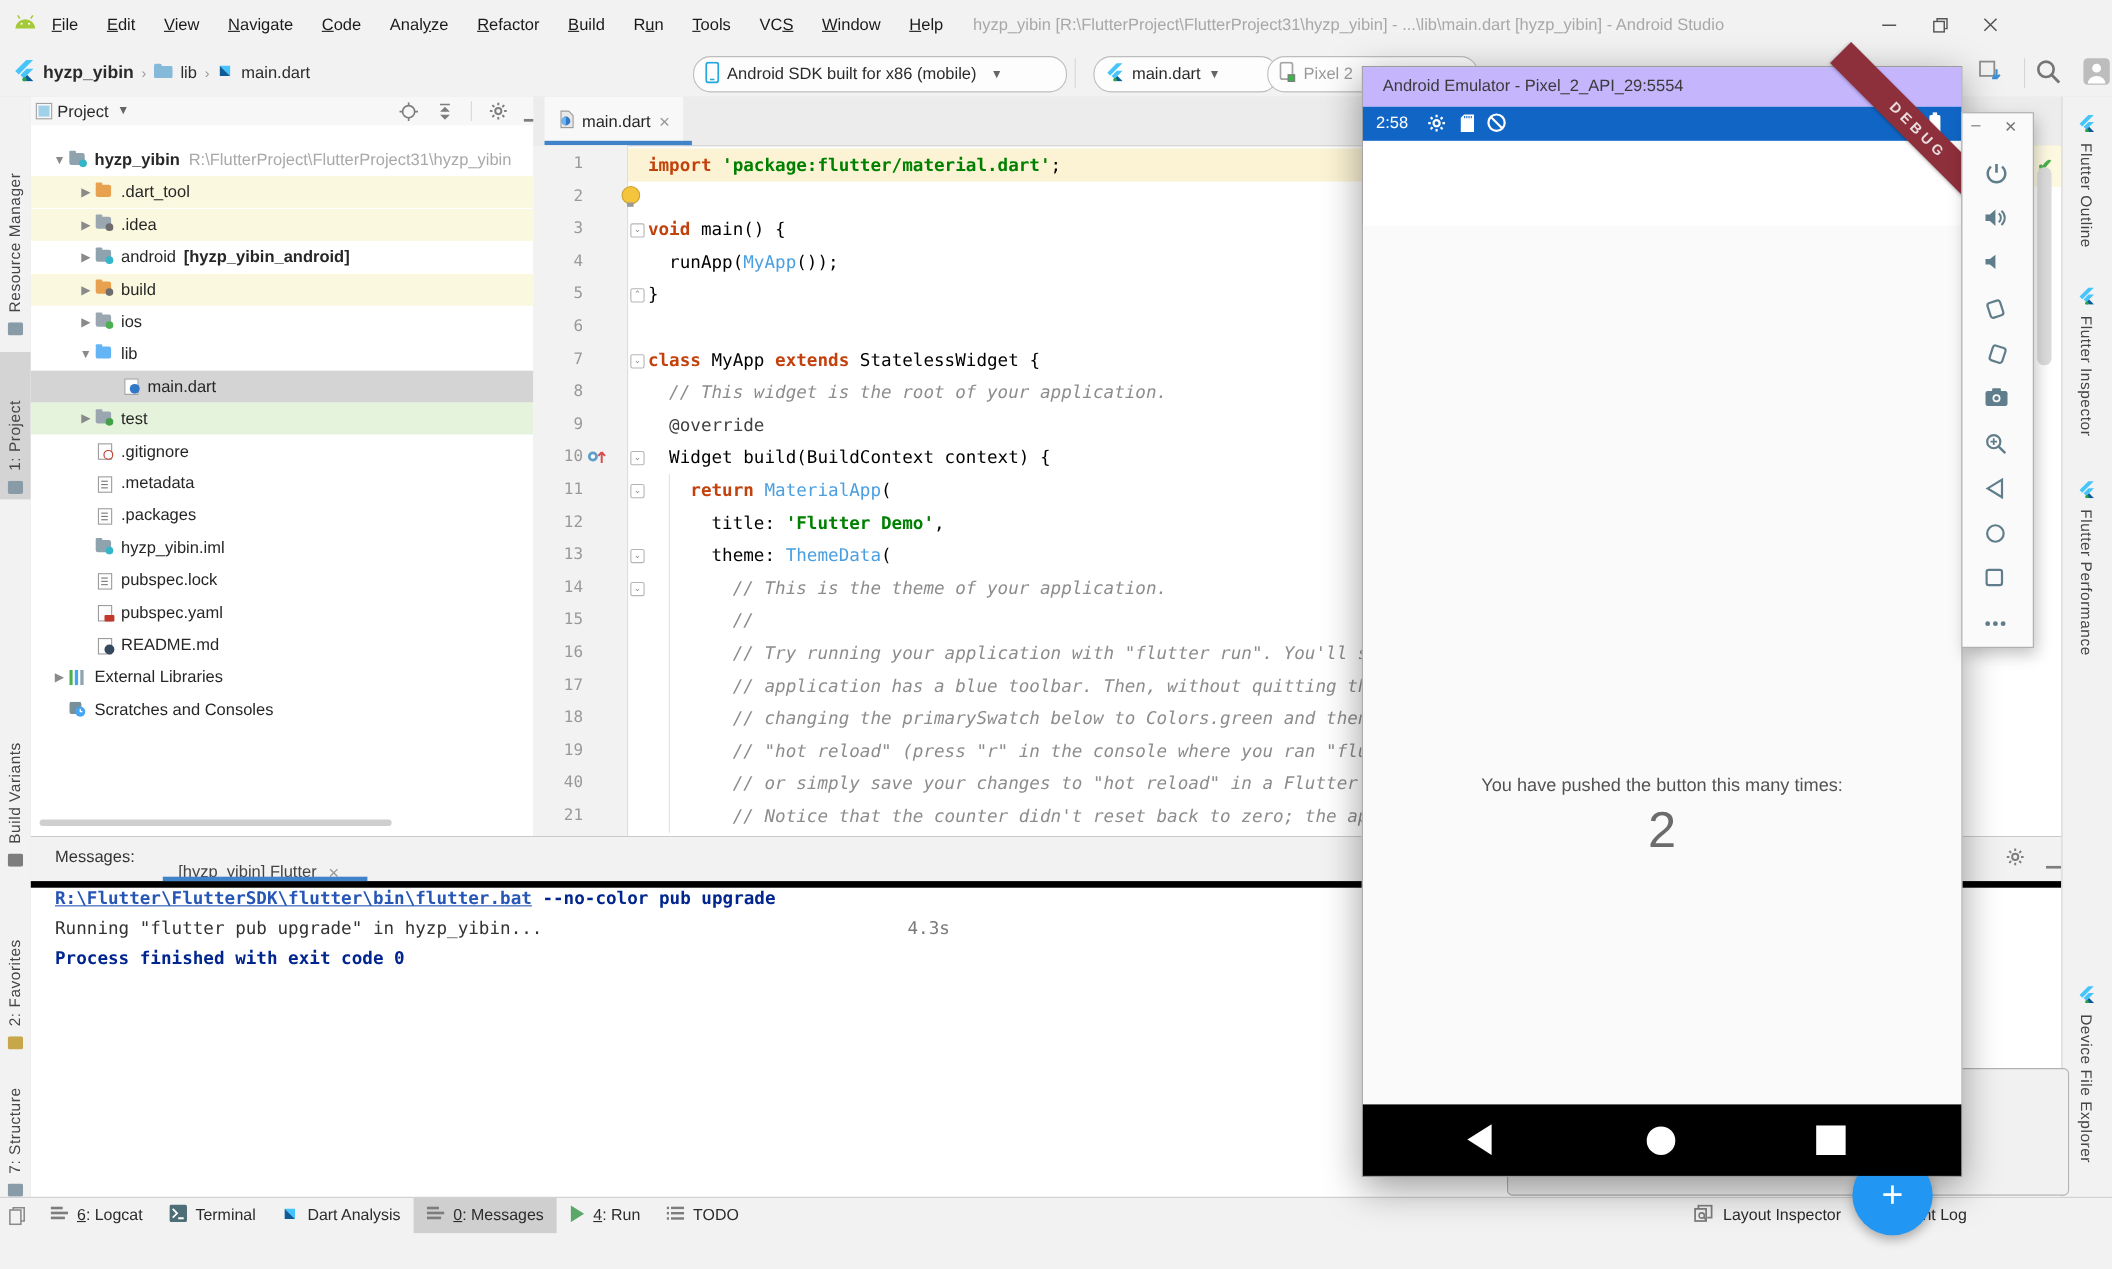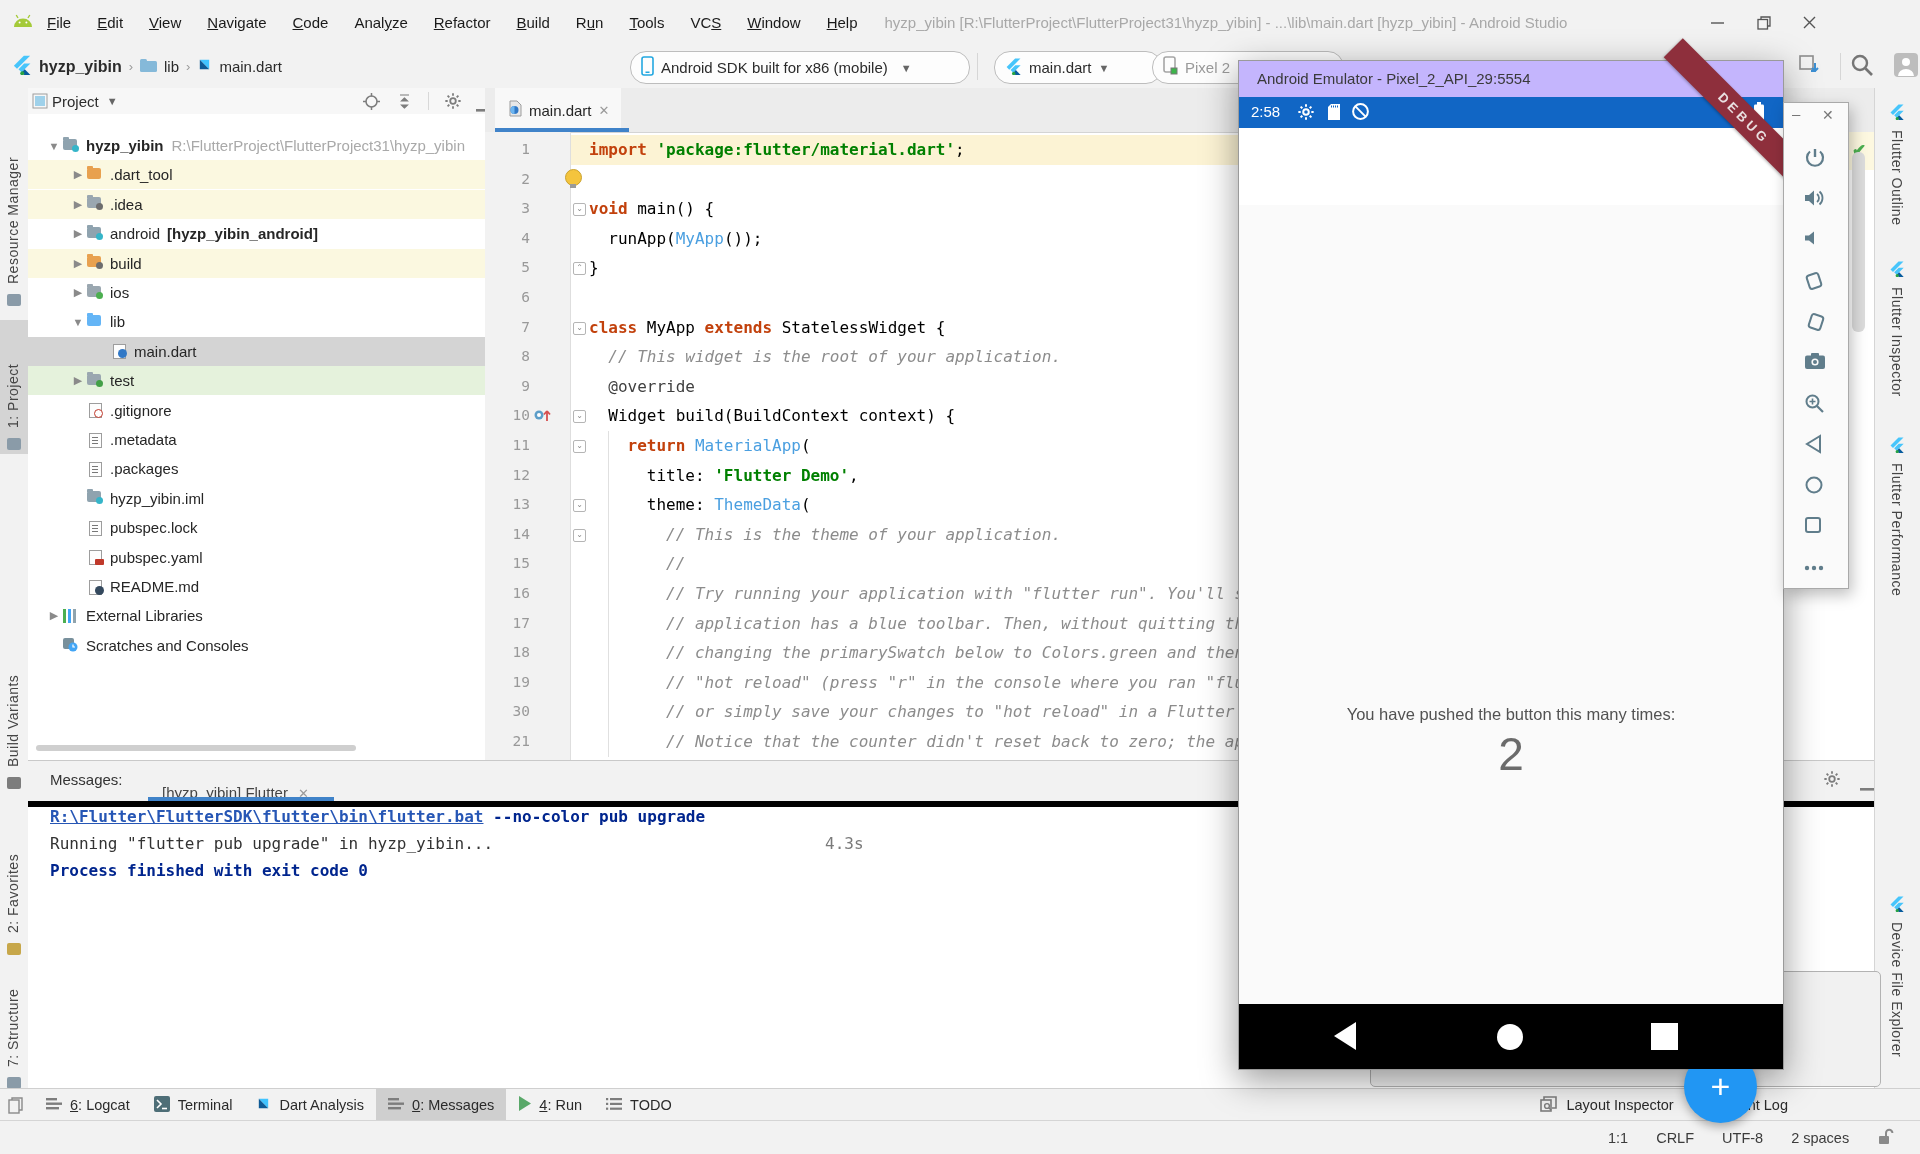--- a/index.html
+++ b/index.html
@@ -466,21 +466,21 @@
         <div class="cl" style="top: 313.4px;"><span class="num">10</span><span class="codetext"><span class="tk-pl">  Widget build(BuildContext context) {</span></span></div>
         <div class="cl" style="top: 343px;"><span class="num">11</span><span class="codetext"><span class="tk-pl">    </span><span class="tk-kw">return</span><span class="tk-pl"> </span><span class="tk-cls">MaterialApp</span><span class="tk-pl">(</span></span></div>
         <div class="cl" style="top: 372.6px;"><span class="num">12</span><span class="codetext"><span class="tk-pl">      title: </span><span class="tk-str">'Flutter Demo'</span><span class="tk-pl">,</span></span></div>
         <div class="cl" style="top: 402.2px;"><span class="num">13</span><span class="codetext"><span class="tk-pl">      theme: </span><span class="tk-cls">ThemeData</span><span class="tk-pl">(</span></span></div>
         <div class="cl" style="top: 431.8px;"><span class="num">14</span><span class="codetext"><span class="tk-cmt">        // This is the theme of your application.</span></span></div>
         <div class="cl" style="top: 461.4px;"><span class="num">15</span><span class="codetext"><span class="tk-cmt">        //</span></span></div>
         <div class="cl" style="top: 491px;"><span class="num">16</span><span class="codetext"><span class="tk-cmt">        // Try running your application with "flutter run". You'll see the</span></span></div>
         <div class="cl" style="top: 520.6px;"><span class="num">17</span><span class="codetext"><span class="tk-cmt">        // application has a blue toolbar. Then, without quitting the app, try</span></span></div>
         <div class="cl" style="top: 550.2px;"><span class="num">18</span><span class="codetext"><span class="tk-cmt">        // changing the primarySwatch below to Colors.green and then invoke</span></span></div>
         <div class="cl" style="top: 579.8px;"><span class="num">19</span><span class="codetext"><span class="tk-cmt">        // "hot reload" (press "r" in the console where you ran "flutter run",</span></span></div>
-        <div class="cl" style="top: 609.4px;"><span class="num">30</span><span class="codetext"><span class="tk-cmt">        // or simply save your changes to "hot reload" in a Flutter IDE).</span></span></div>
+        <div class="cl" style="top: 609.4px;"><span class="num">40</span><span class="codetext"><span class="tk-cmt">        // or simply save your changes to "hot reload" in a Flutter IDE).</span></span></div>
         <div class="cl" style="top: 639px;"><span class="num">21</span><span class="codetext"><span class="tk-cmt">        // Notice that the counter didn't reset back to zero; the application</span></span></div>
         <div class="foldmark" style="top: 115.2px;">⌄</div>
         <div class="foldmark" style="top: 233.6px;">⌄</div>
         <div class="foldmark" style="top: 322.4px;">⌄</div>
         <div class="foldmark" style="top: 352px;">⌄</div>
         <div class="foldmark" style="top: 411.2px;">⌄</div>
         <div class="foldmark" style="top: 440.8px;">⌄</div>
         <div class="foldmark" style="top: 174.4px;">⌃</div>
         <div id="bulb" style="top: 80.6px;"></div>
         <div id="ovr-icon" style="top: 319.4px;"><svg width="20" height="16">
@@ -723,27 +723,14 @@
         </span>
         <span class="bb-item">
           <span class="ic"><svg width="17" height="17" viewBox="0 0 17 17">
               <path d="M8.5 1 a7 7 0 1 1 -7 7 l0 7 3.5-2.5" fill="none" stroke="#7d7d7d" stroke-width="1.8"></path>
             </svg></span>
           <span>Event Log</span>
         </span>
       </span>
   </div>
 
-  <div id="statusbar" class="abs">
-    <span id="sb-items" style="display:flex;margin-left:1580px">
-        <span class="sb-item">1:1</span>
-        <span class="sb-item">CRLF</span>
-        <span class="sb-item">UTF-8</span>
-        <span class="sb-item">2 spaces</span>
-      </span>
-    <span class="sb-item"><svg width="17" height="17" viewBox="0 0 17 17">
-          <rect x="2" y="8" width="10" height="8" rx="1" fill="#8a8a8a"></rect>
-          <path d="M9 8 V5 a3.2 3.2 0 0 1 6.4 0" fill="none" stroke="#8a8a8a" stroke-width="2"></path>
-        </svg></span>
-
-  </div>
 
 </div>
 
 </body></html>

